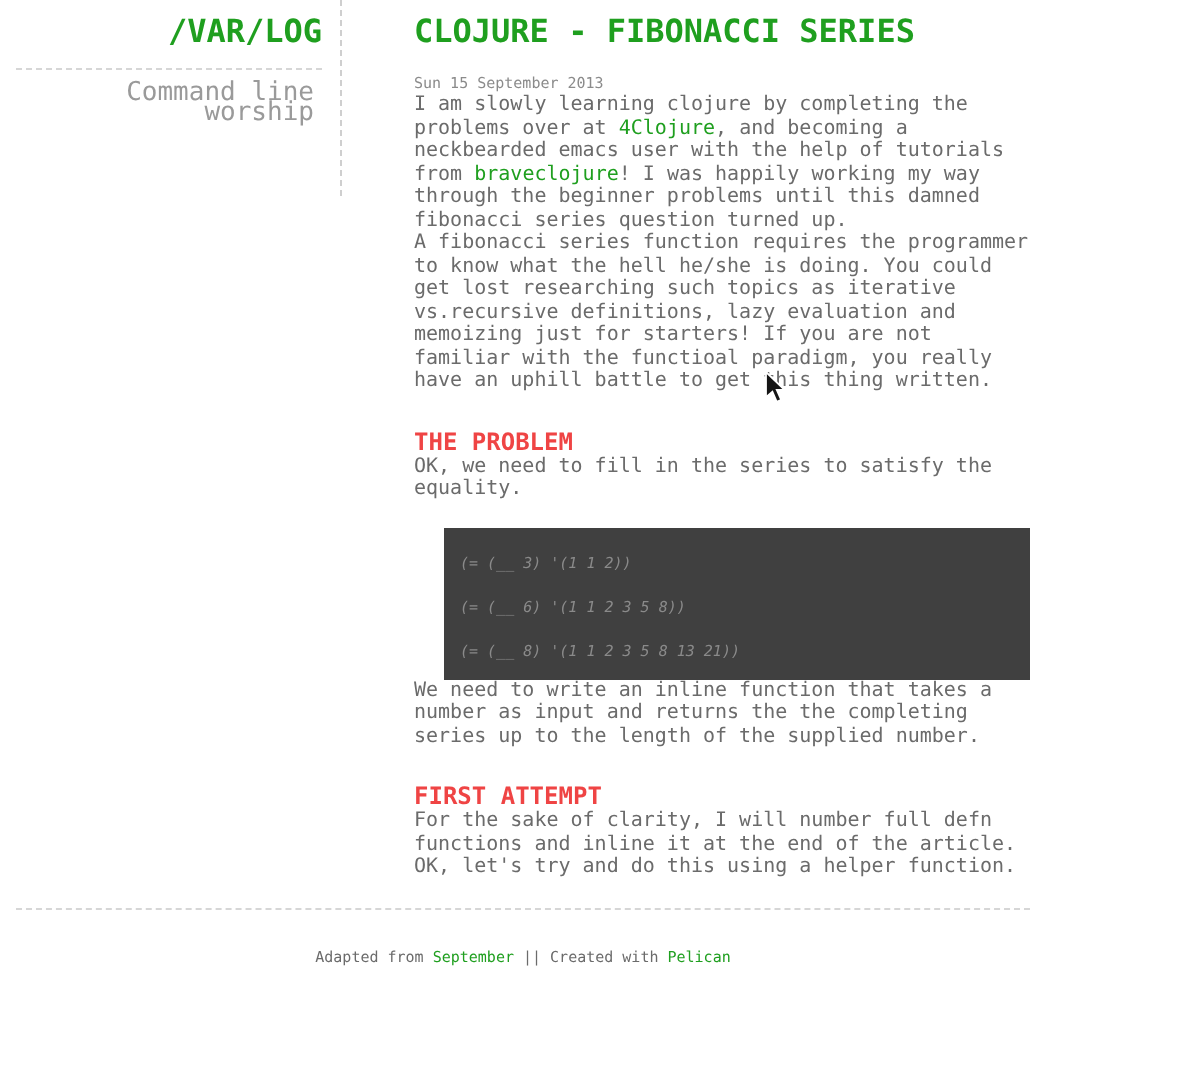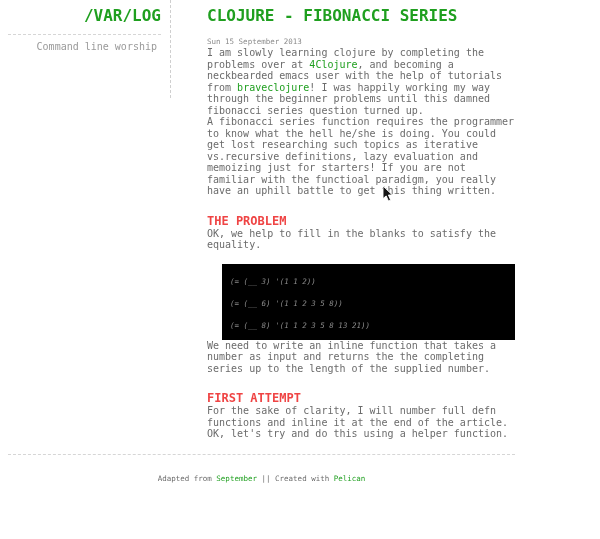--- a/index.html
+++ b/index.html
@@ -31,21 +31,21 @@
     color: #1f9f1f;
     text-decoration: none;
     display: block;
   }
   .sidebar-rule {
     border: 0; border-top: 1px dashed #d6d6d6;
     margin: 9px 0 7px;
   }
   .tagline {
     margin: 4px;
-    font-size: 10px; line-height: 10px;
+    font-size: 13px; line-height: 10px;
     color: #9a9a9a;
   }
 
   .content { margin-left: 12px; width: 322px; }
 
   .post-title {
     margin: 6px 0 0;
     font-size: 16px; line-height: 19px;
     font-weight: bold;
     color: #1f9f1f;
@@ -68,21 +68,21 @@
   }
   h2.section {
     margin: 17px 0 0;
     font-size: 12px; line-height: 14px;
     font-weight: bold;
     color: #ef4444;
   }
   pre.code-block {
     margin: 13px 0 0 15px;
     padding: 12px 8px 9px;
-    background: #000000;
+    background: #404040;
     font-family: inherit;
     font-size: 7.5px; line-height: 11px;
     font-style: italic;
     color: #8a8a8a;
     white-space: pre;
   }
   .code-line + .code-line { margin-top: 11px; }
   .tags-line {
     margin: 21px 0 0 75px;
     font-size: 7.5px; line-height: 11px;
@@ -122,21 +122,21 @@
       <a href="#" class="post-title">CLOJURE - FIBONACCI SERIES</a>
 
       <p class="date">Sun 15 September 2013</p>
 
       <p class="body-text"><span>I am slowly learning clojure by completing the problems over at </span><a href="#" class="inline-link">4Clojure</a><span>, and becoming a neckbearded emacs user with the help of tutorials from </span><a href="#" class="inline-link">braveclojure</a><span>! I was happily working my way through the beginner problems until this damned fibonacci series question turned up.</span></p>
 
       <p class="body-text">A fibonacci series function requires the programmer to know what the hell he/she is doing. You could get lost researching such topics as iterative vs.recursive definitions, lazy evaluation and memoizing just for starters! If you are not familiar with the functioal paradigm, you really have an uphill battle to get this thing written.</p>
 
       <h2 class="section">THE PROBLEM</h2>
 
-      <p class="body-text">OK, we help to fill in the blanks to satisfy the equality.</p>
+      <p class="body-text">OK, we need to fill in the series to satisfy the equality.</p>
 
       <pre class="code-block"><div class="code-line">(= (__ 3) '(1 1 2))</div><div class="code-line">(= (__ 6) '(1 1 2 3 5 8))</div><div class="code-line">(= (__ 8) '(1 1 2 3 5 8 13 21))</div></pre>
 
       <p class="body-text">We need to write an inline function that takes a number as input and returns the the completing series up to the length of the supplied number.</p>
 
       <h2 class="section">FIRST ATTEMPT</h2>
 
       <p class="body-text">For the sake of clarity, I will number full defn functions and inline it at the end of the article. OK, let's try and do this using a helper function.</p>
 
 

